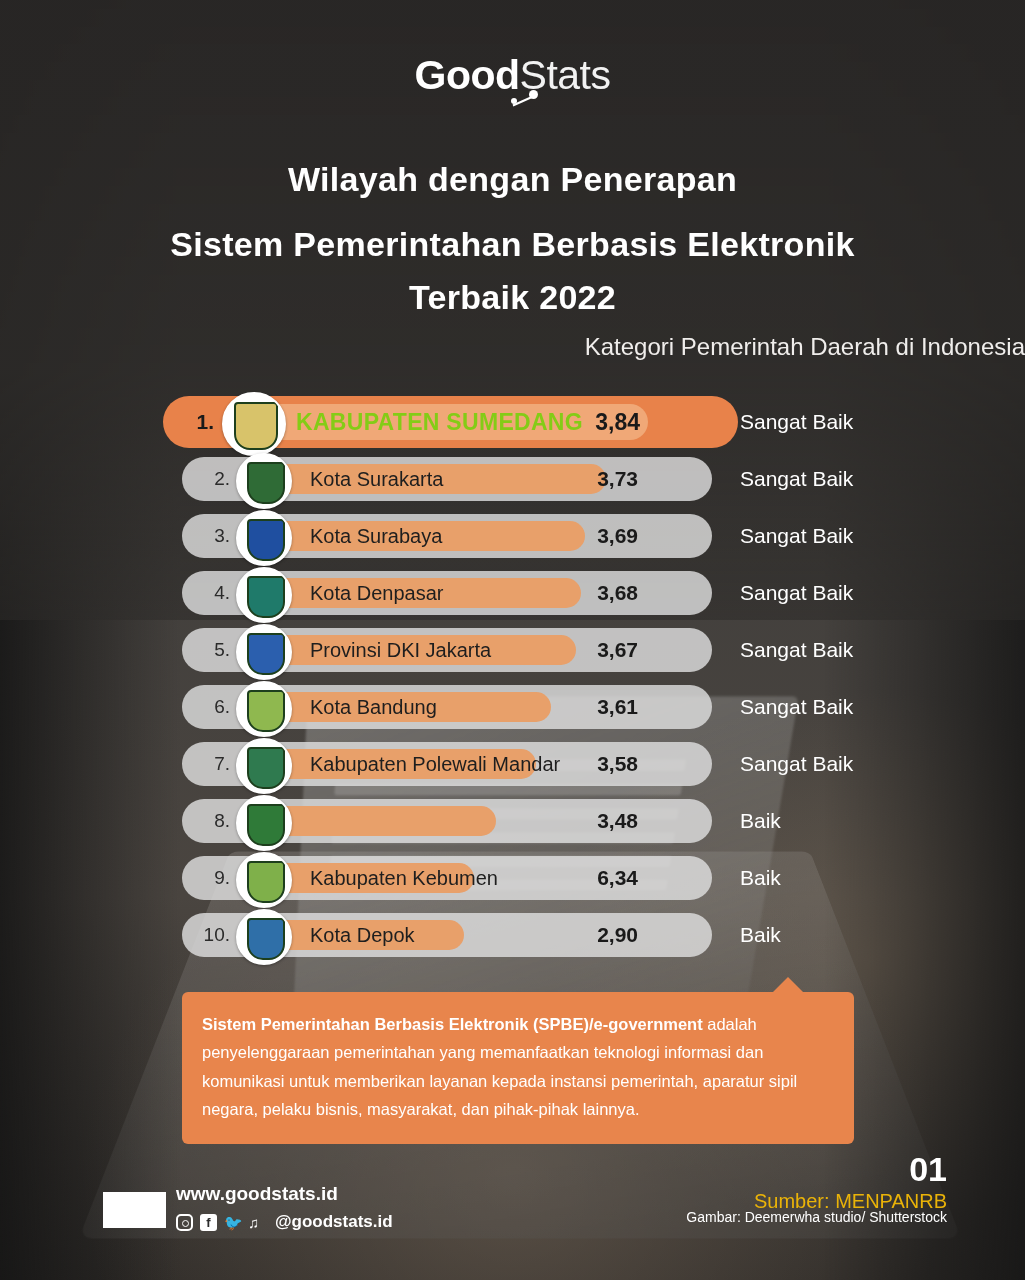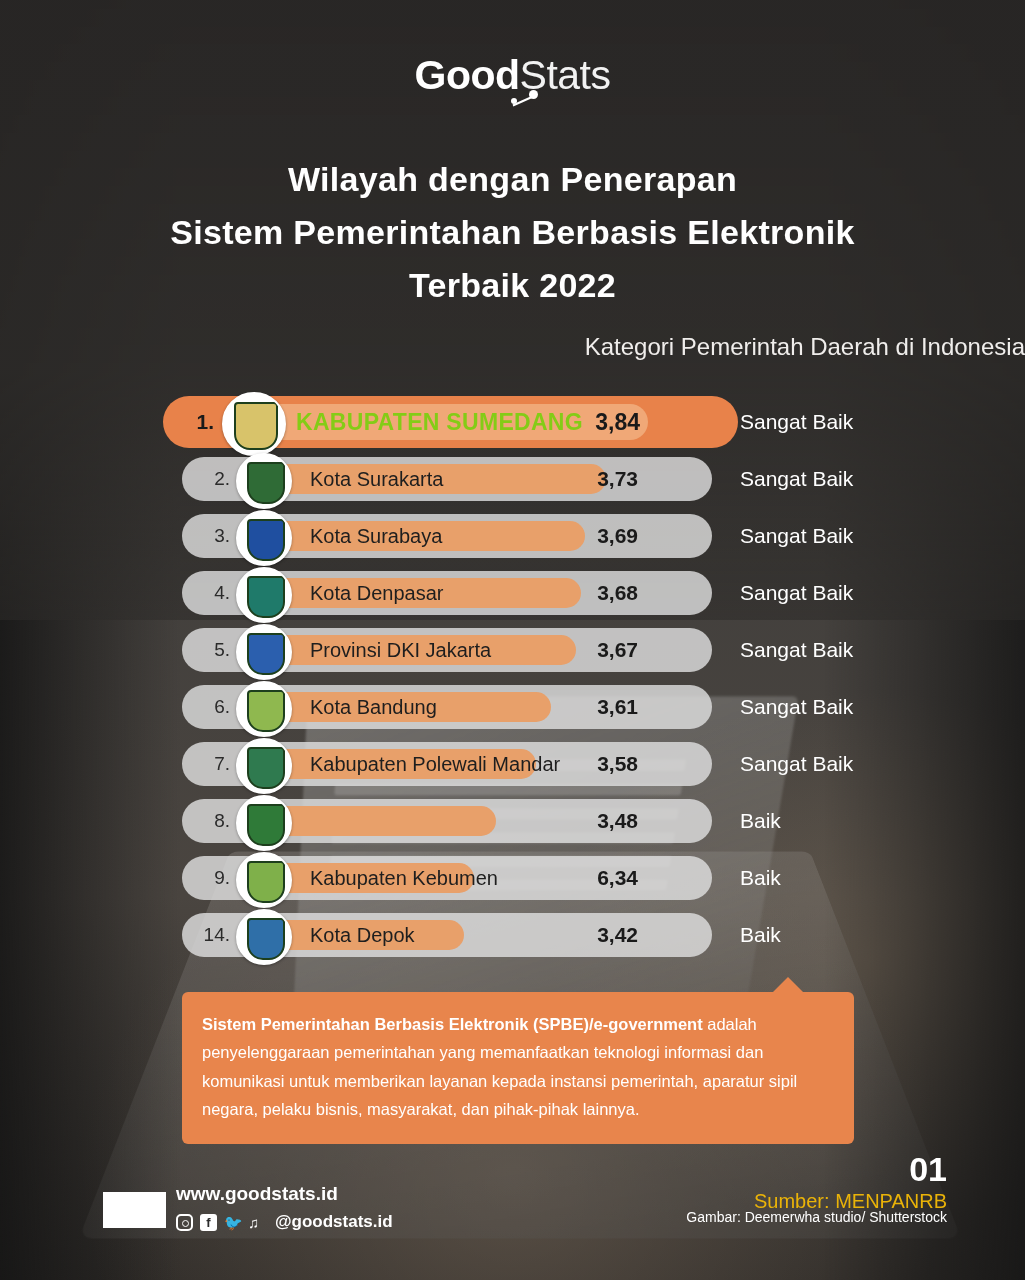--- a/index.html
+++ b/index.html
@@ -137,21 +137,21 @@
 
   .title-wrap {
     position: absolute;
     top: 160px;
     left: 0;
     width: 1025px;
     text-align: center;
     color: #ffffff;
   }
   .title-l1 { font-size: 34px; font-weight: bold; letter-spacing: 0.3px; }
-  .title-l2 { font-size: 34px; font-weight: bold; margin-top: 14px; letter-spacing: 0.3px; }
+  .title-l2 { font-size: 34px; font-weight: bold; margin-top: 26px; letter-spacing: 0.3px; }
   .title-l3 { font-size: 34px; font-weight: bold; margin-top: 14px; letter-spacing: 0.3px; }
   .subtitle {
     position: absolute;
     top: 333px;
     left: 0;
     width: 1025px;
     text-align: right;
     color: #f0eeec;
     font-size: 24px;
   }
@@ -530,26 +530,26 @@
           <div class="row-emblem">
             <div class="emblem-inner" style="background: rgb(127, 176, 74);"></div>
           </div>
           <div class="row-name">Kabupaten Kebumen</div>
           <div class="row-value">6,34</div>
           <div class="row-cat">Baik</div>
         </div>
         <div class="row">
           <div class="row-track" style="width: 530px;"></div>
           <div class="row-bar" style="width: 216px;"></div>
-          <div class="row-rank">14.</div>
+          <div class="row-rank">10.</div>
           <div class="row-emblem">
             <div class="emblem-inner" style="background: rgb(47, 111, 168);"></div>
           </div>
           <div class="row-name">Kota Depok</div>
-          <div class="row-value">3,42</div>
+          <div class="row-value">2,90</div>
           <div class="row-cat">Baik</div>
         </div>
       </div>
 
     <div class="note-arrow"></div>
     <div class="note">
       <b>Sistem Pemerintahan Berbasis Elektronik (SPBE)/e-government</b><span> adalah penyelenggaraan pemerintahan yang memanfaatkan teknologi informasi dan komunikasi untuk memberikan layanan kepada instansi pemerintah, aparatur sipil negara, pelaku bisnis, masyarakat, dan pihak-pihak lainnya.</span>
     </div>
 
     <div class="footer-mark"></div>

